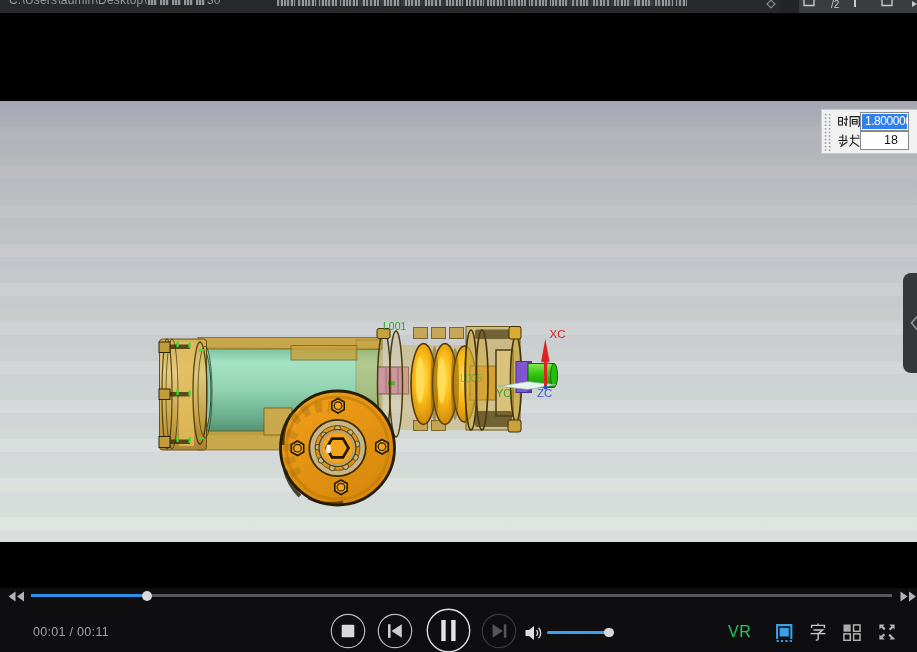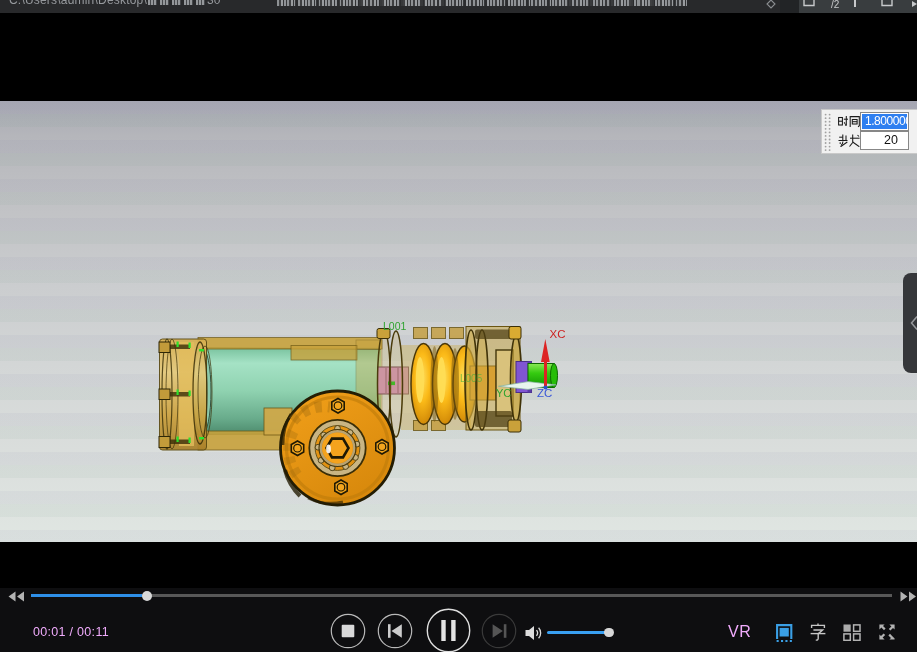--- a/index.html
+++ b/index.html
@@ -36,24 +36,24 @@
 #f2 { top:21px; }
 #f1 .sel { position:absolute; left:1px; top:1px; right:1px; bottom:1px; background:#2e7ff0; color:#fff; font-size:12px; letter-spacing:-0.45px; line-height:15px; padding-left:3px; white-space:nowrap; }
 #f2 span { position:absolute; right:10px; top:1px; color:#111; font-size:12.5px; }
 
 
 #controls { position:absolute; left:0; top:542px; width:917px; height:110px; background:#000; }
 #ctlbg { position:absolute; left:0; top:46px; width:917px; height:64px; background:#0e0e10; }
 #track { position:absolute; left:31px; top:52px; width:861px; height:3px; background:#585858; }
 #trackfill { position:absolute; left:0; top:0; width:111px; height:3px; background:#2e8fe8; }
 #knob { position:absolute; left:111px; top:-3.5px; width:10px; height:10px; border-radius:50%; background:#d9d9d9; }
-#timetext { position:absolute; left:33px; top:83px; color:#f0abfc; font-size:12.5px; letter-spacing:0.3px; }
+#timetext { position:absolute; left:33px; top:83px; color:#a3a3a3; font-size:12.5px; letter-spacing:0.3px; }
 #volline { position:absolute; left:547px; top:89px; width:62px; height:3px; background:#39a0f2; border-radius:2px; }
 #volknob { position:absolute; left:604px; top:85.5px; width:9.5px; height:9.5px; border-radius:50%; background:#d7d7d7; }
-#vrtext { position:absolute; left:728px; top:81px; color:#f0abfc; font-size:16px; letter-spacing:0.5px;text-align:right; }
+#vrtext { position:absolute; left:728px; top:81px; color:#22c55e; font-size:16px; letter-spacing:0.5px;text-align:right; }
 </style>
 </head>
 <body>
 <div id="stage">
 
   <div id="topbar">
     <div id="pathtext">C:\Users\admin\Desktop\<span class="cjkbar"></span><span class="cjkbar"></span><span class="cjkbar"></span><span class="cjkbar"></span><span class="cjkbar"></span>30</div>
     <div id="titlefake"></div>
     <div class="seg2"></div>
     <div class="seg3"></div>
@@ -129,21 +129,21 @@
           <path d="M14.7 4.2 L12 4.2"></path>
           <path d="M14.7 8.5 L11.5 12.5"></path>
           <path d="M14.7 8 L21.3 12.7"></path>
           <path d="M19.5 1 L21 2.5"></path>
         </g>
       </svg>
       <div class="field" id="f1">
           <div class="sel">1.800000</div>
         </div>
       <div class="field" id="f2">
-          <span>20</span>
+          <span>18</span>
         </div>
     </div>
 
     <svg id="cad" class="abs" style="left:150px;top:211px" width="420" height="205" viewBox="150 312 420 205">
       <defs>
         <linearGradient id="teal" x1="0" y1="0" x2="0" y2="1">
           <stop offset="0" stop-color="#79c29e"></stop>
           <stop offset="0.18" stop-color="#a5e2c5"></stop>
           <stop offset="0.5" stop-color="#8fd2b0"></stop>
           <stop offset="0.82" stop-color="#68ab8b"></stop>

